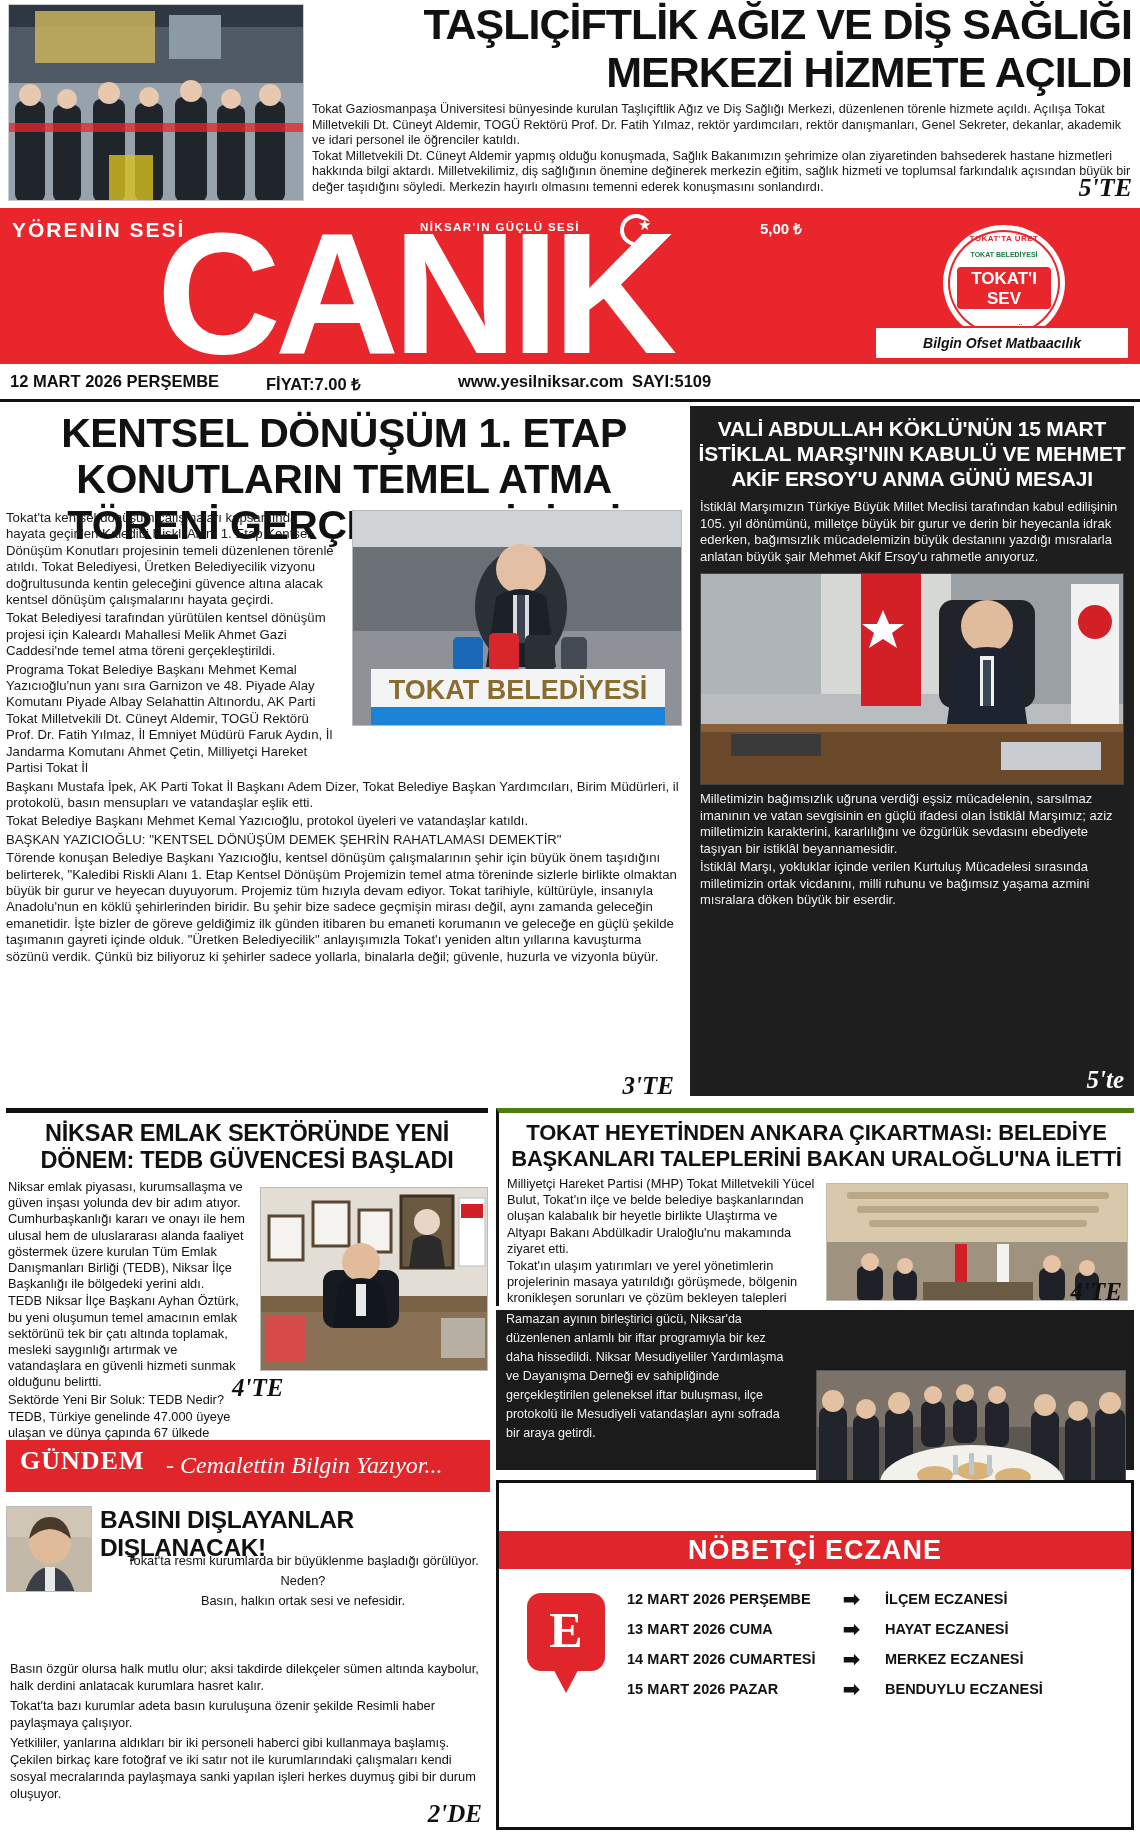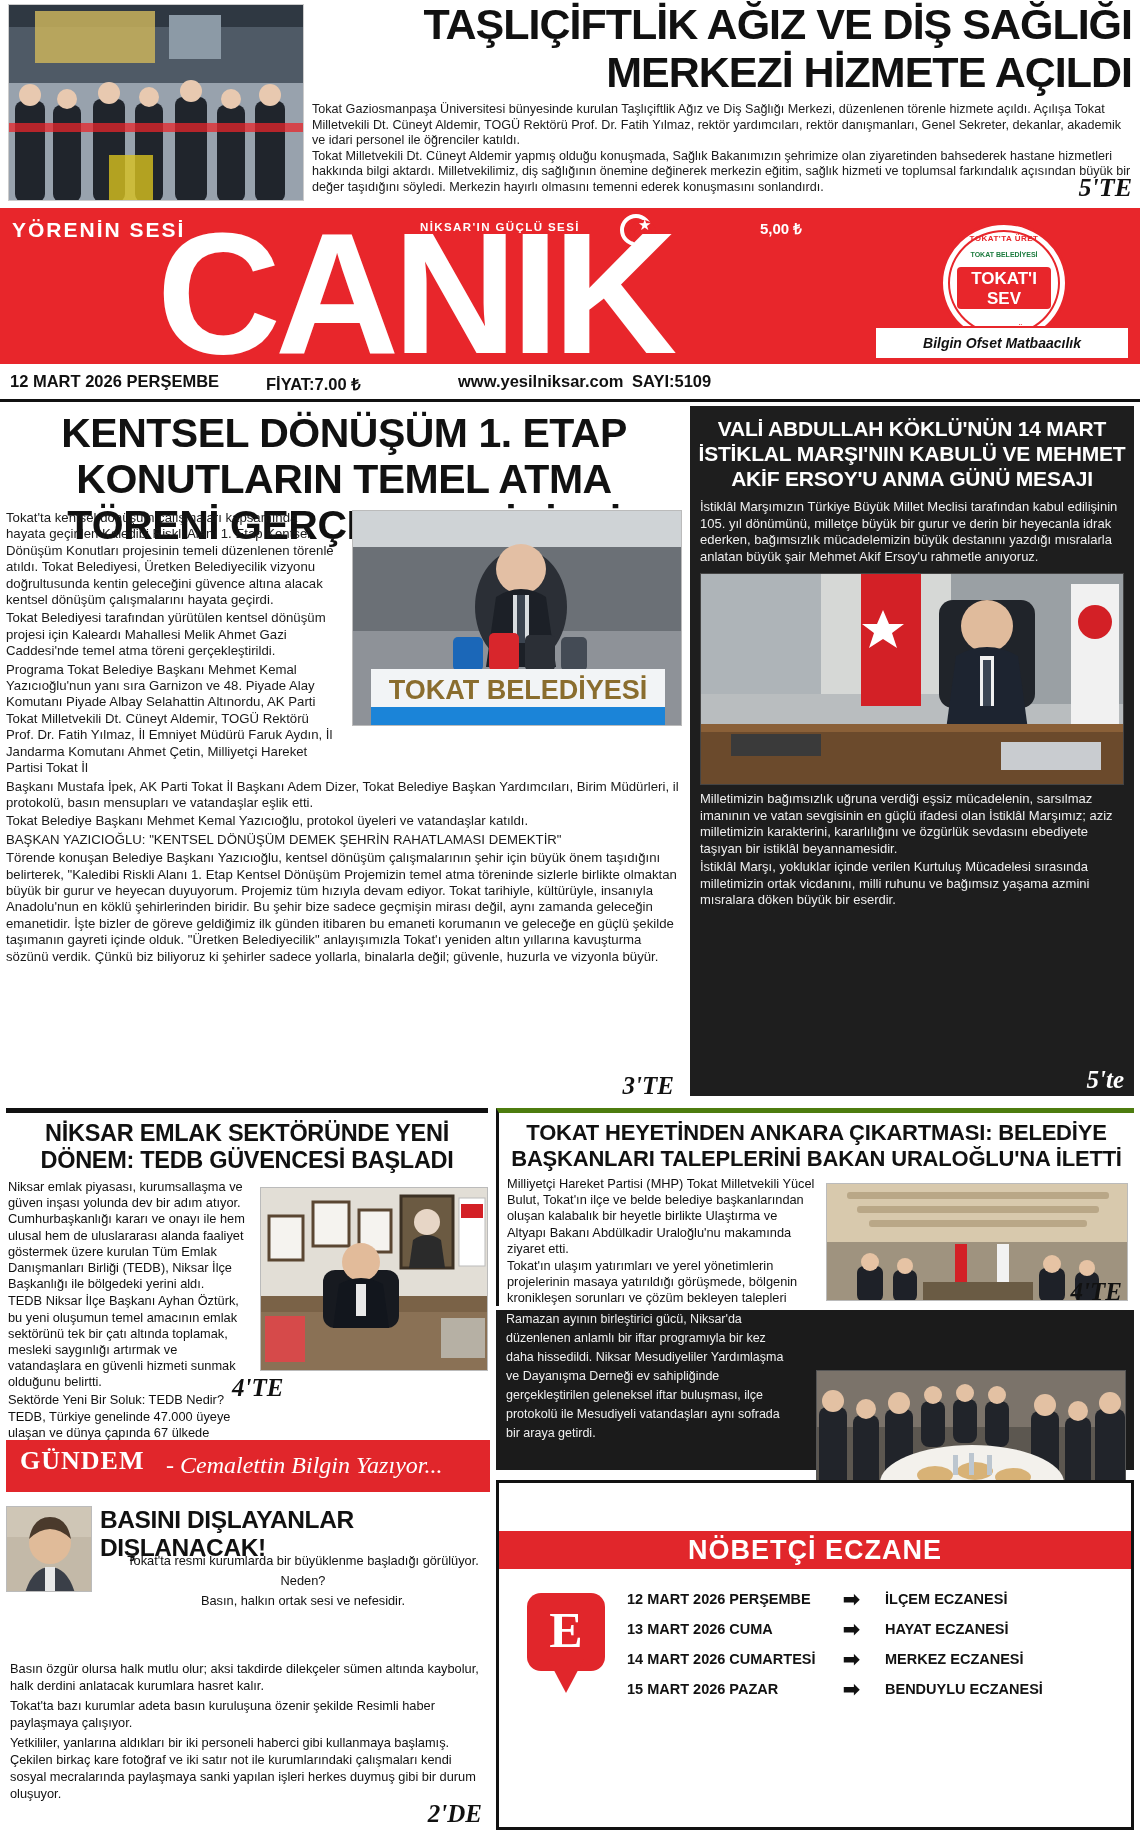--- a/index.html
+++ b/index.html
@@ -262,21 +262,21 @@
       </div>
       <p style="margin-top:2px">Başkanı Mustafa İpek, AK Parti Tokat İl Başkanı Adem Dizer, Tokat Belediye Başkan Yardımcıları, Birim Müdürleri, il protokolü, basın mensupları ve vatandaşlar eşlik etti.</p>
       <p>Tokat Belediye Başkanı Mehmet Kemal Yazıcıoğlu, protokol üyeleri ve vatandaşlar katıldı.</p>
       <p>BAŞKAN YAZICIOĞLU: "KENTSEL DÖNÜŞÜM DEMEK ŞEHRİN RAHATLAMASI DEMEKTİR"</p>
       <p>Törende konuşan Belediye Başkanı Yazıcıoğlu, kentsel dönüşüm çalışmalarının şehir için büyük önem taşıdığını belirterek, "Kaledibi Riskli Alanı 1. Etap Kentsel Dönüşüm Projemizin temel atma töreninde sizlerle birlikte olmaktan büyük bir gurur ve heyecan duyuyorum. Projemiz tüm hızıyla devam ediyor. Tokat tarihiyle, kültürüyle, insanıyla Anadolu'nun en köklü şehirlerinden biridir. Bu şehir bize sadece geçmişin mirası değil, aynı zamanda geleceğin emanetidir. İşte bizler de göreve geldiğimiz ilk günden itibaren bu emaneti korumanın ve geleceğe en güçlü şekilde taşımanın gayreti içinde olduk. "Üretken Belediyecilik" anlayışımızla Tokat'ı yeniden altın yıllarına kavuşturma sözünü verdik. Çünkü biz biliyoruz ki şehirler sadece yollarla, binalarla değil; güvenle, huzurla ve vizyonla büyür.</p>
     </div>
     <div class="pageref ms-pageref">3'TE</div>
   </div>
 
   <div class="darkstory">
-    <div class="ds-head">VALİ ABDULLAH KÖKLÜ'NÜN 14 MART İSTİKLAL MARŞI'NIN KABULÜ VE MEHMET AKİF ERSOY'U ANMA GÜNÜ MESAJI</div>
+    <div class="ds-head">VALİ ABDULLAH KÖKLÜ'NÜN 15 MART İSTİKLAL MARŞI'NIN KABULÜ VE MEHMET AKİF ERSOY'U ANMA GÜNÜ MESAJI</div>
     <div class="ds-body">
       <p>İstiklâl Marşımızın Türkiye Büyük Millet Meclisi tarafından kabul edilişinin 105. yıl dönümünü, milletçe büyük bir gurur ve derin bir heyecanla idrak ederken, bağımsızlık mücadelemizin büyük destanını yazdığı mısralarla anlatan büyük şair Mehmet Akif Ersoy'u rahmetle anıyoruz.</p>
     </div>
     <div class="ds-photo photo">
       <svg width="100%" height="212" viewBox="0 0 422 212" preserveAspectRatio="none">
         <rect width="422" height="212" fill="#b9bdbf"></rect>
         <rect x="0" y="0" width="422" height="120" fill="#d6d8d6"></rect>
         <rect x="0" y="0" width="120" height="120" fill="#aeb4b8"></rect>
         <rect x="250" y="0" width="172" height="130" fill="#9aa0a4"></rect>
         <path d="M160 0 h60 v132 h-60 z" fill="#d32026"></path>

